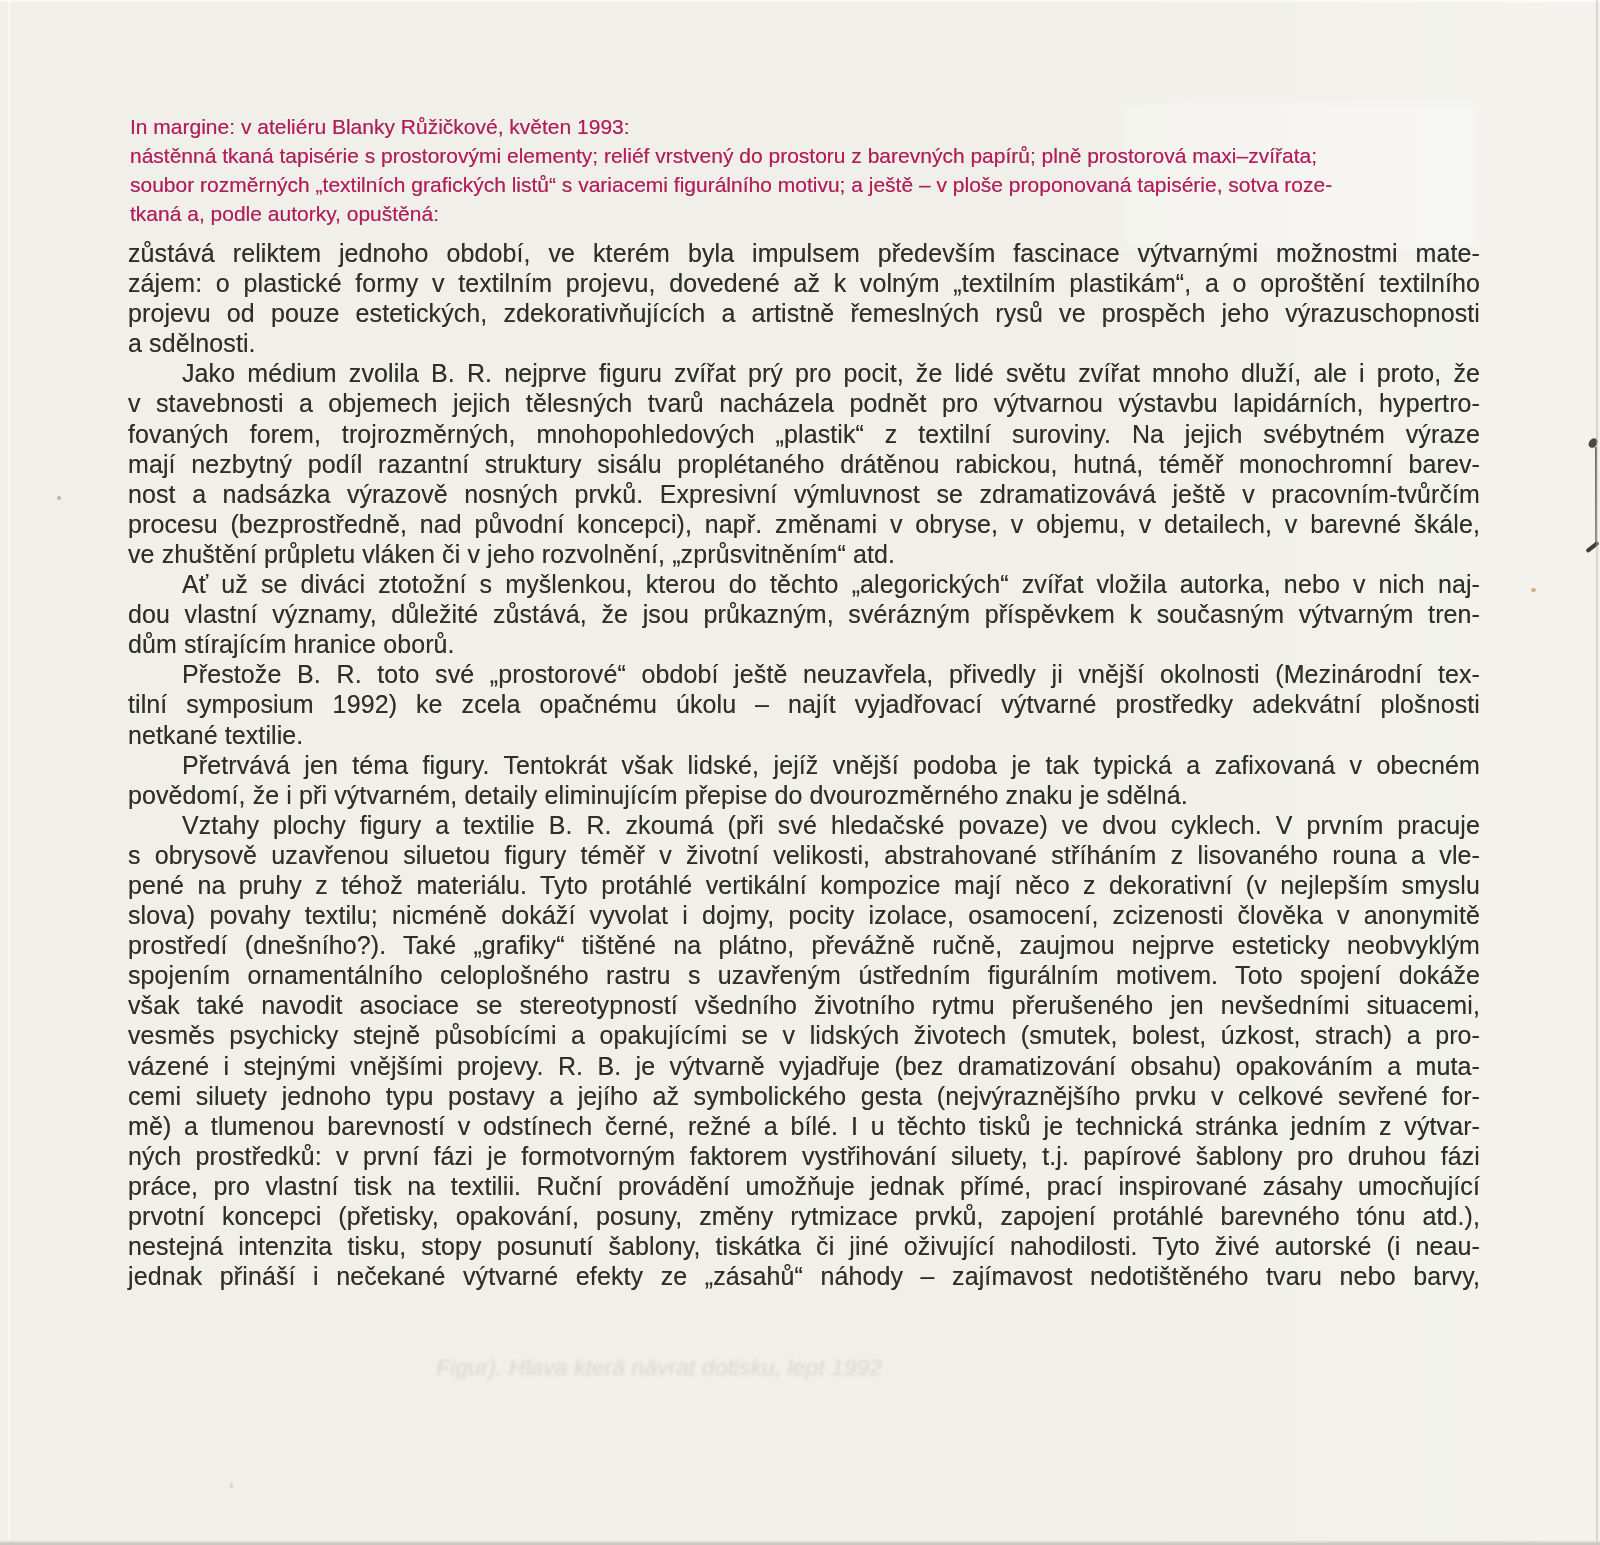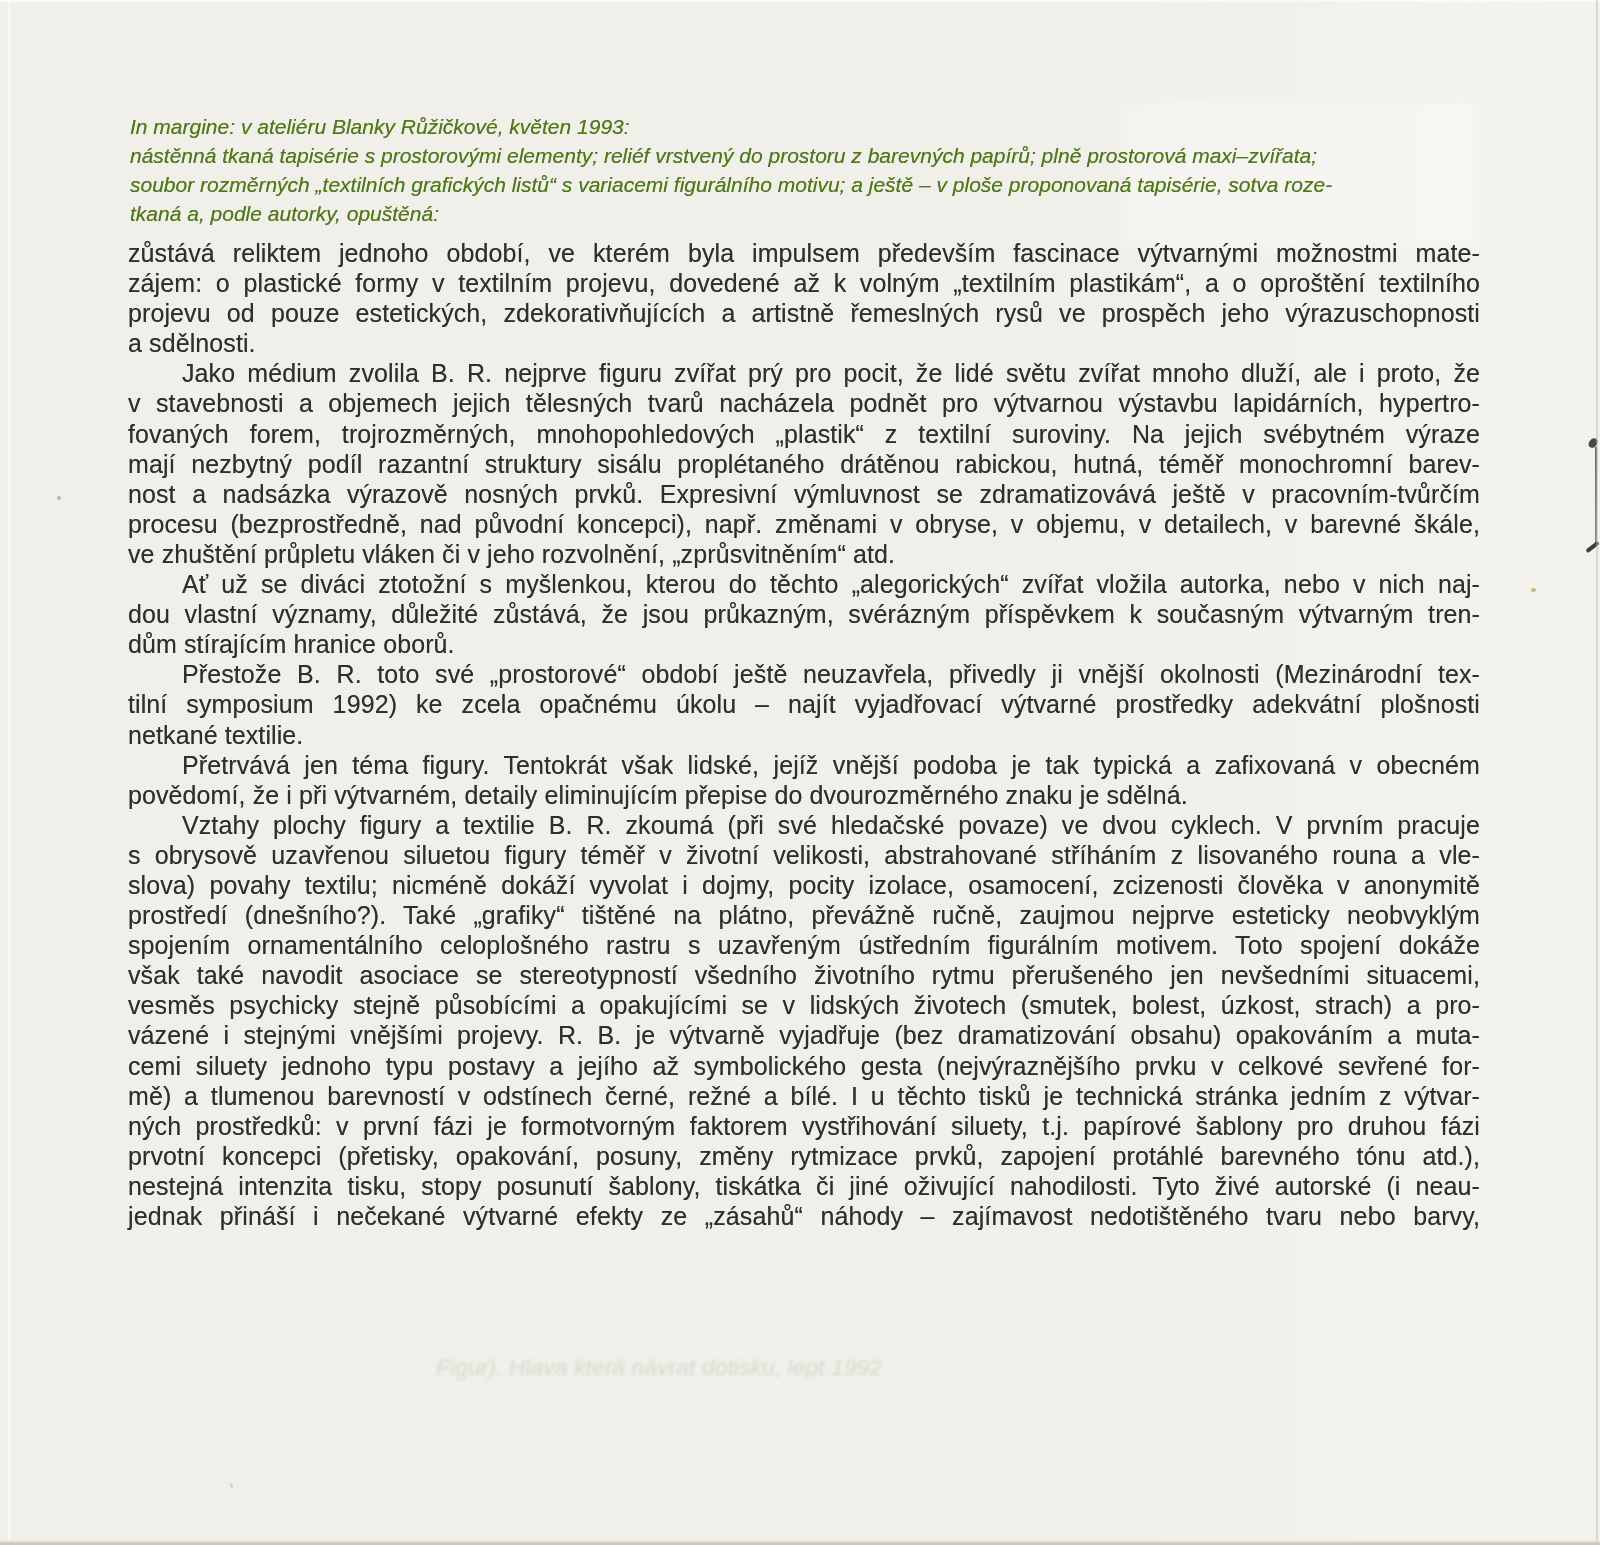--- a/index.html
+++ b/index.html
@@ -17,21 +17,21 @@
     background:rgba(255,255,255,0.30);box-shadow:0 0 10px 5px rgba(255,255,255,0.30);}
   .top-edge{position:absolute;left:0;top:0;width:100%;height:2px;background:rgba(255,255,255,0.6);}
   .bottom-edge{position:absolute;left:0;top:1541px;width:100%;height:2px;background:#dcd9d0;}
   .bottom-edge2{position:absolute;left:0;top:1543px;width:100%;height:2px;background:#cac7be;}
   .left-edge{position:absolute;left:8px;top:0;width:2px;height:100%;background:rgba(255,255,255,0.5);}
   .right-edge{position:absolute;left:1596px;top:0;width:2px;height:100%;background:rgba(185,180,170,0.45);}
 
   
   .margin-note{
     position:absolute;left:130px;top:112px;width:1340px;
-    font-style:italic;font-size:21px;line-height:29px;color:#4d7c0f;
+    font-size:21px;line-height:29px;color:#be185d;
     text-shadow:0 0 0.5px rgba(52,51,46,0.55);
   }
   .note-line{white-space:nowrap;}
 
   
   .article{
     position:absolute;left:128px;top:238px;width:1352px;
     font-size:25px;line-height:30.1px;color:#2e2e2b;
     text-shadow:0 0 0.5px rgba(46,46,43,0.55);
     letter-spacing:0.1px;
@@ -96,29 +96,31 @@
         <div class="line">tilní symposium 1992) ke zcela opačnému úkolu – najít vyjadřovací výtvarné prostředky adekvátní plošnosti</div>
         <div class="line last">netkané textilie.</div>
       </div>
       <div class="para indent">
         <div class="line first">Přetrvává jen téma figury. Tentokrát však lidské, jejíž vnější podoba je tak typická a zafixovaná v obecném</div>
         <div class="line last">povědomí, že i při výtvarném, detaily eliminujícím přepise do dvourozměrného znaku je sdělná.</div>
       </div>
       <div class="para indent">
         <div class="line first">Vztahy plochy figury a textilie B. R. zkoumá (při své hledačské povaze) ve dvou cyklech. V prvním pracuje</div>
         <div class="line">s obrysově uzavřenou siluetou figury téměř v životní velikosti, abstrahované stříháním z lisovaného rouna a vle-</div>
+        <div class="line">pené na pruhy z téhož materiálu. Tyto protáhlé vertikální kompozice mají něco z dekorativní (v nejlepším smyslu</div>
         <div class="line">slova) povahy textilu; nicméně dokáží vyvolat i dojmy, pocity izolace, osamocení, zcizenosti člověka v anonymitě</div>
         <div class="line">prostředí (dnešního?). Také „grafiky“ tištěné na plátno, převážně ručně, zaujmou nejprve esteticky neobvyklým</div>
         <div class="line">spojením ornamentálního celoplošného rastru s uzavřeným ústředním figurálním motivem. Toto spojení dokáže</div>
         <div class="line">však také navodit asociace se stereotypností všedního životního rytmu přerušeného jen nevšedními situacemi,</div>
         <div class="line">vesměs psychicky stejně působícími a opakujícími se v lidských životech (smutek, bolest, úzkost, strach) a pro-</div>
         <div class="line">vázené i stejnými vnějšími projevy. R. B. je výtvarně vyjadřuje (bez dramatizování obsahu) opakováním a muta-</div>
         <div class="line">cemi siluety jednoho typu postavy a jejího až symbolického gesta (nejvýraznějšího prvku v celkové sevřené for-</div>
         <div class="line">mě) a tlumenou barevností v odstínech černé, režné a bílé. I u těchto tisků je technická stránka jedním z výtvar-</div>
         <div class="line">ných prostředků: v první fázi je formotvorným faktorem vystřihování siluety, t.j. papírové šablony pro druhou fázi</div>
+        <div class="line">práce, pro vlastní tisk na textilii. Ruční provádění umožňuje jednak přímé, prací inspirované zásahy umocňující</div>
         <div class="line">prvotní koncepci (přetisky, opakování, posuny, změny rytmizace prvků, zapojení protáhlé barevného tónu atd.),</div>
         <div class="line">nestejná intenzita tisku, stopy posunutí šablony, tiskátka či jiné oživující nahodilosti. Tyto živé autorské (i neau-</div>
         <div class="line">jednak přináší i nečekané výtvarné efekty ze „zásahů“ náhody – zajímavost nedotištěného tvaru nebo barvy,</div>
       </div>
     </div>
 
   <div class="bleed">Figur). Hlava která návrat dotisku, lept 1992</div>
 
   <div class="mark-dot"></div>
   <div class="mark-vline"></div>

